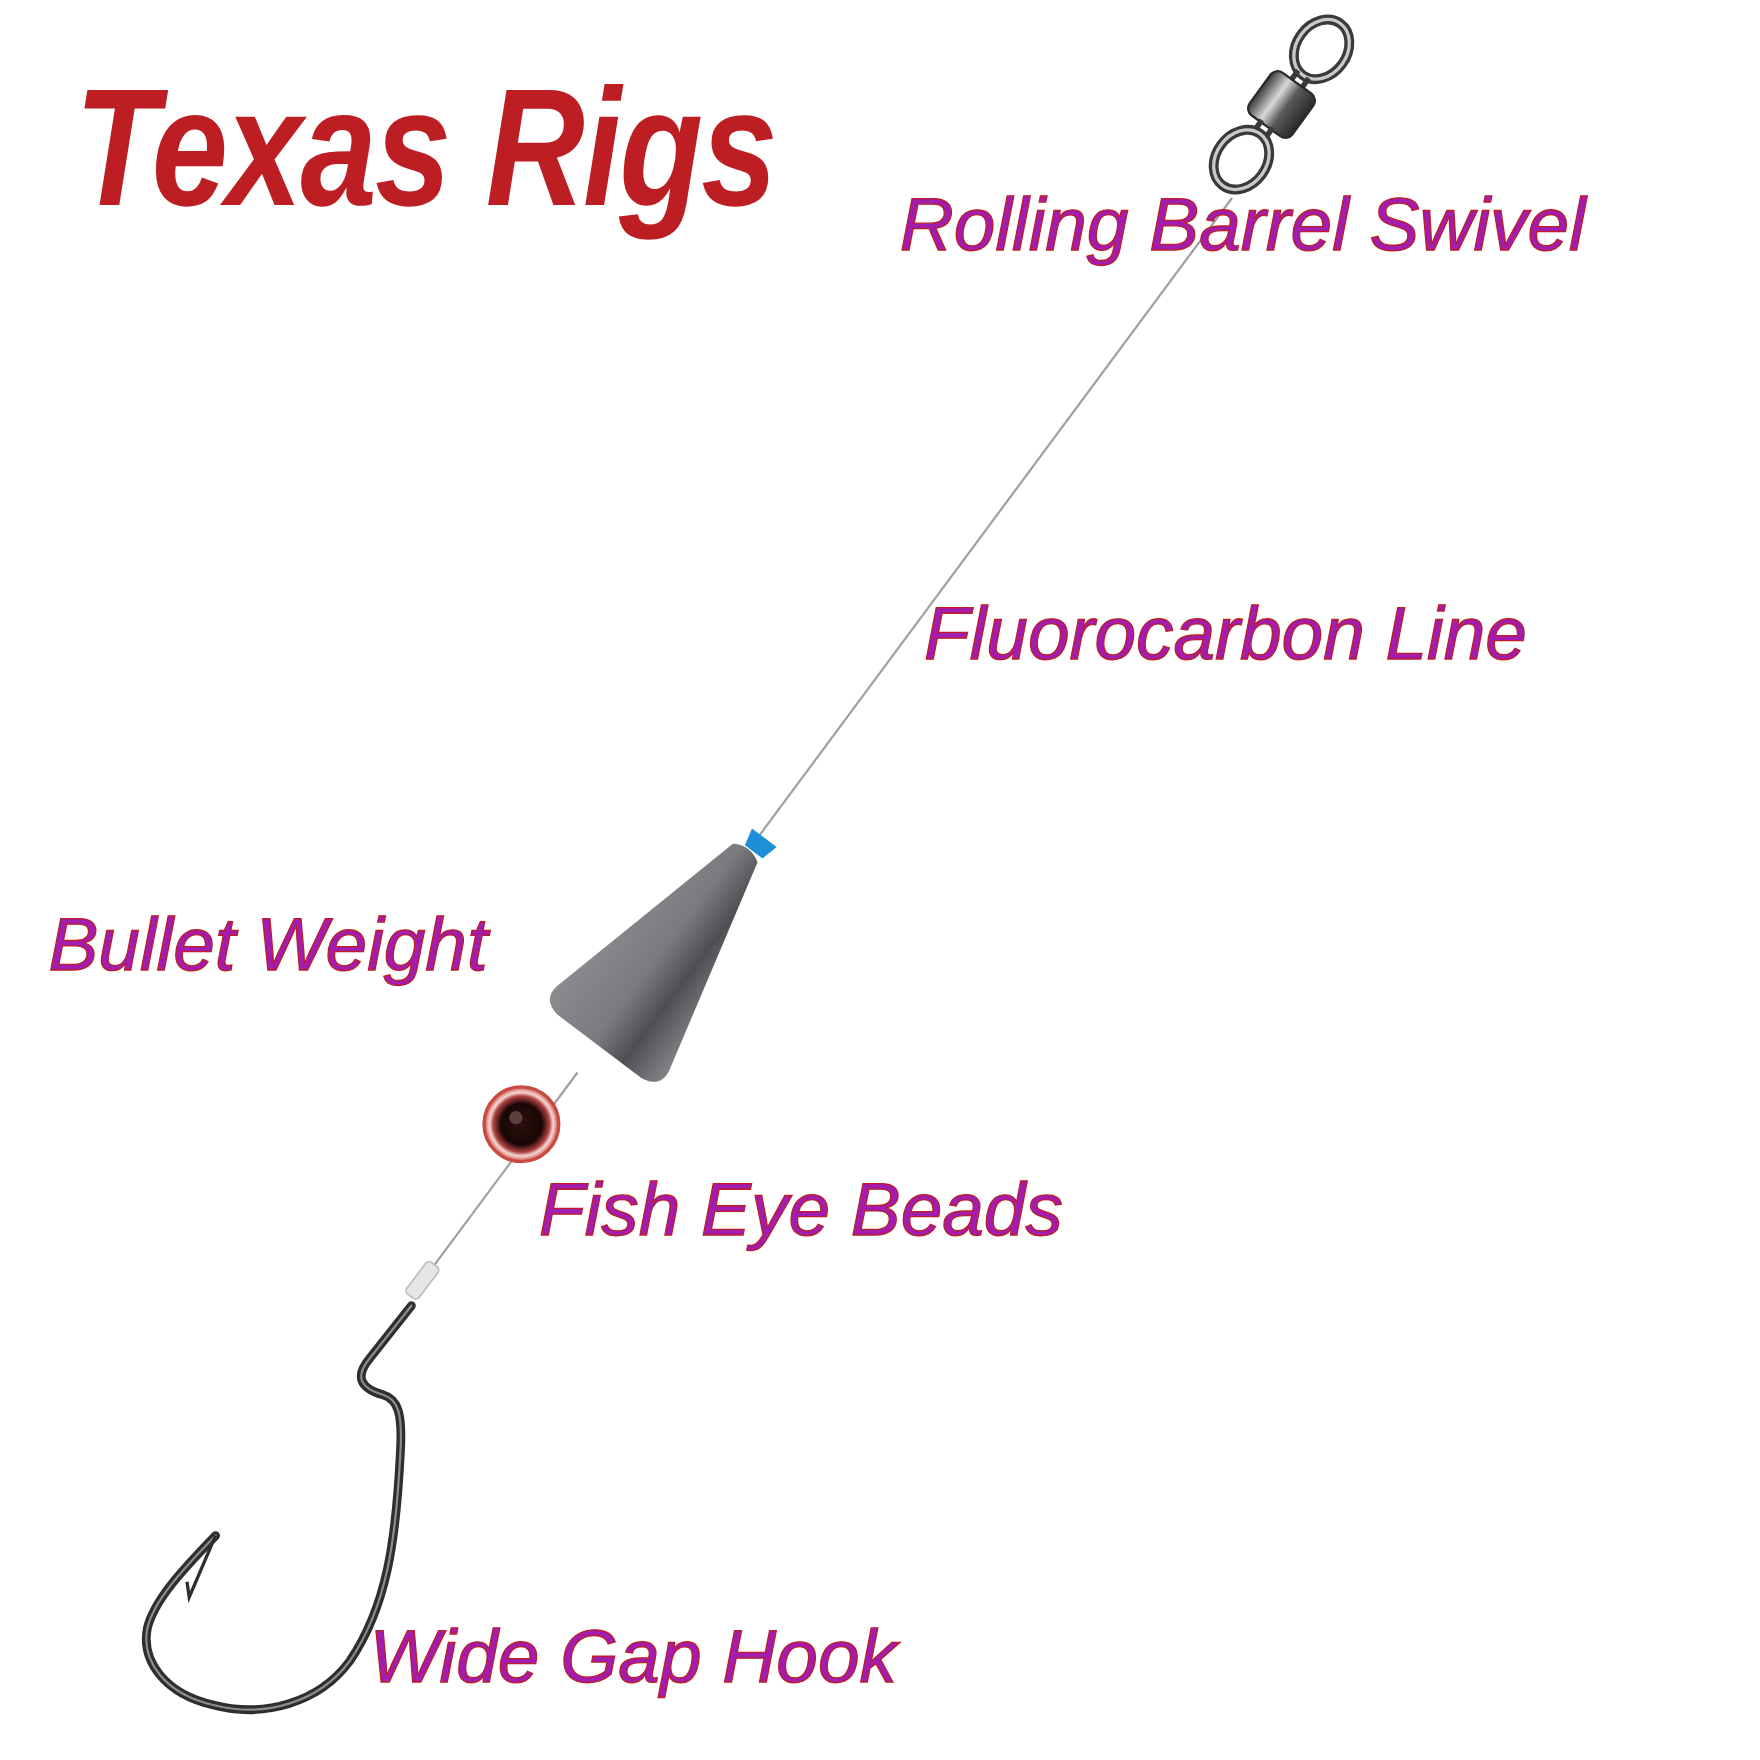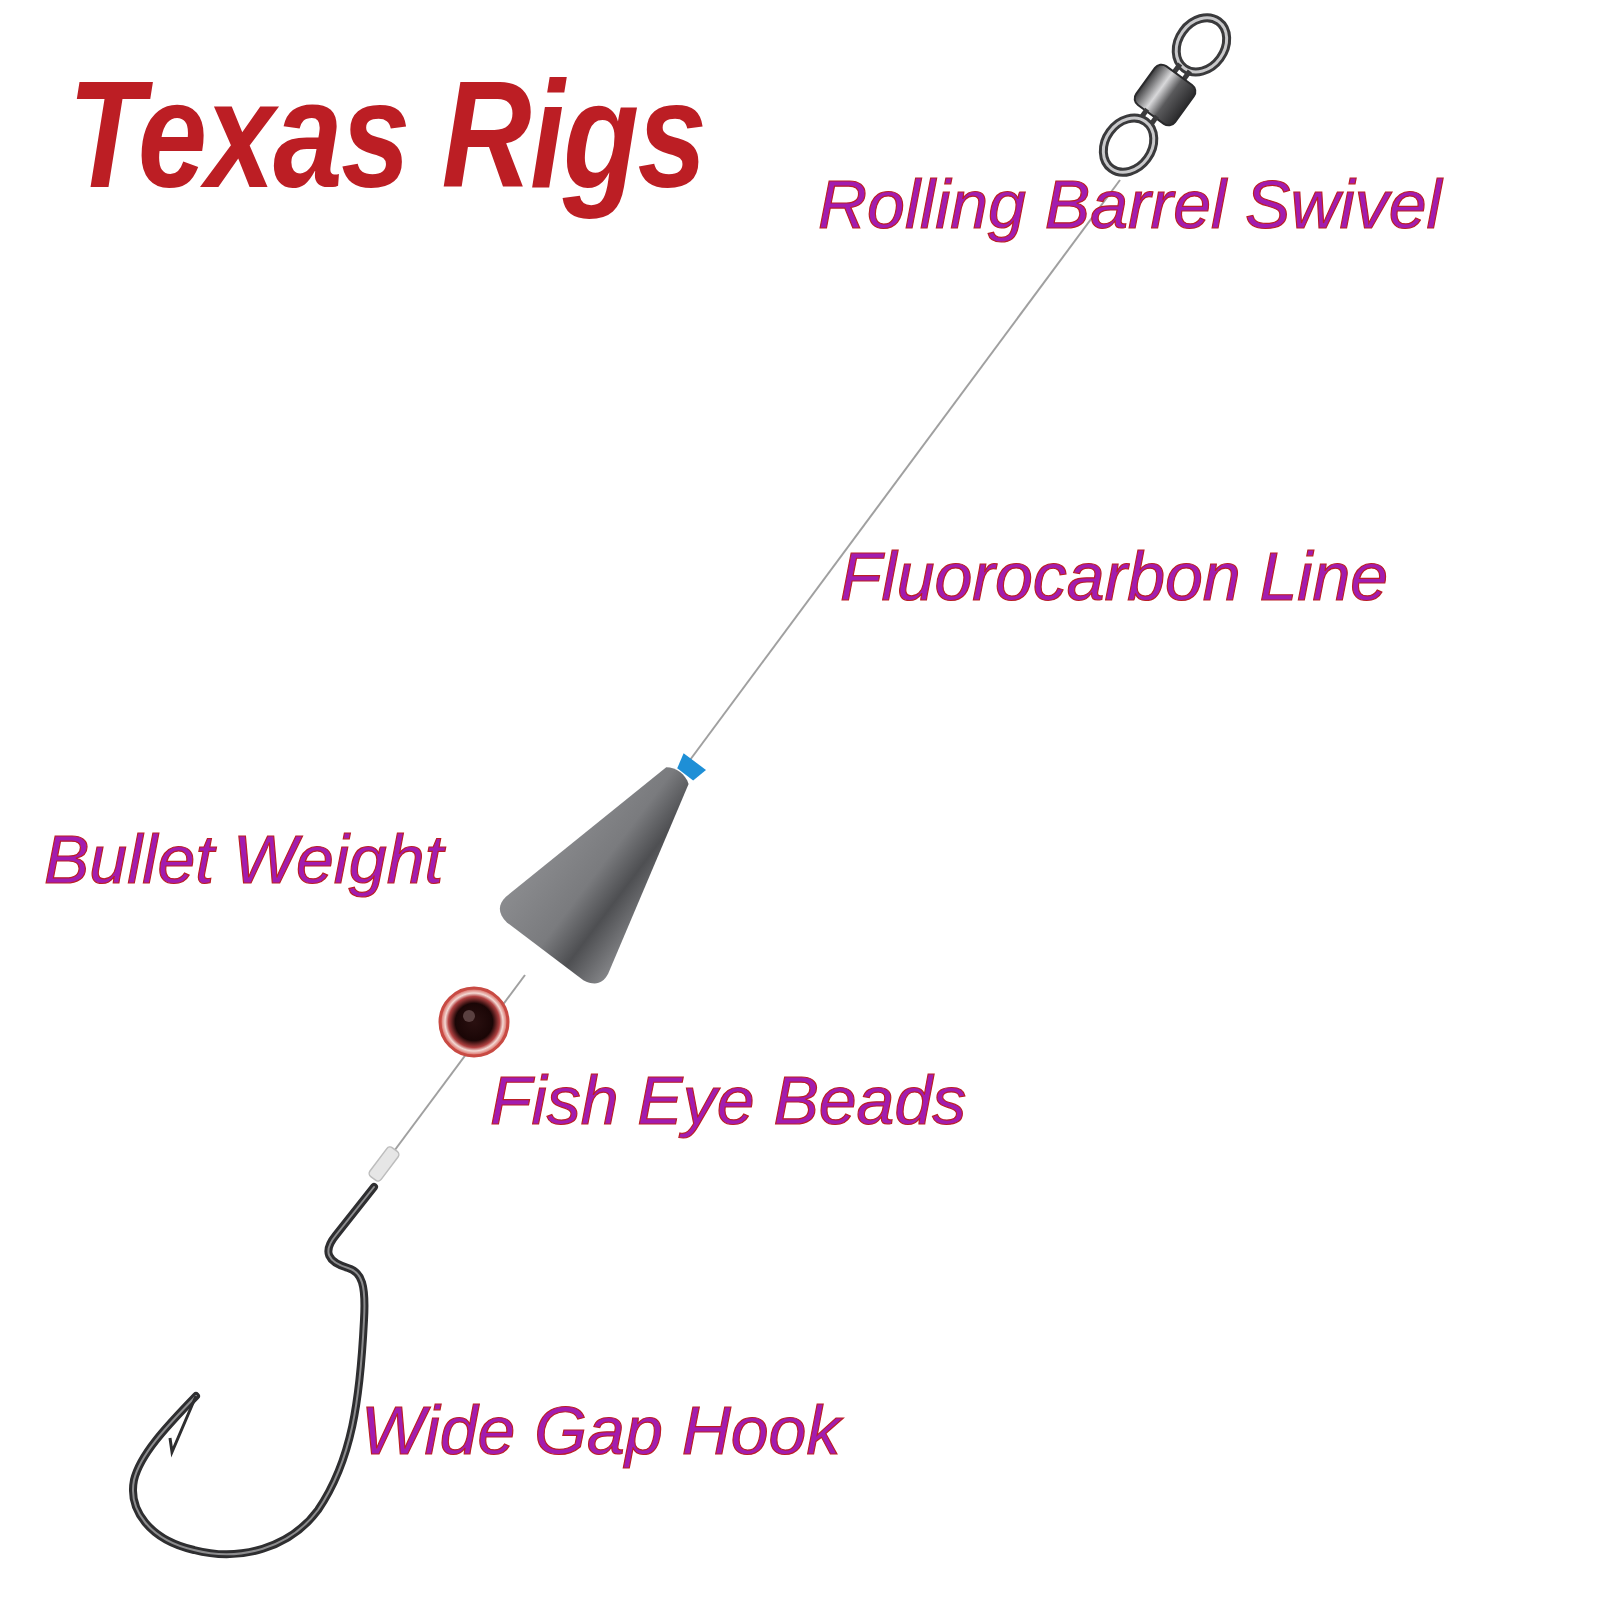--- a/index.html
+++ b/index.html
@@ -88,13 +88,13 @@
              C360,1400 352,1460 318,1510 C290,1548 240,1562 194,1550 C150,1540 128,1510 134,1480
              C140,1455 165,1428 196,1396" fill="none" stroke="#8c8c8e" stroke-width="2" stroke-linecap="round"></path>
     <path d="M196,1396 L172,1452 L170,1438" fill="none" stroke="#2e2e30" stroke-width="3"></path>
   </g>
 </svg>
 
 <div class="label" style="left:818px; top:170px;">Rolling Barrel Swivel</div>
 <div class="label" style="left:840px; top:542px;text-align:center;">Fluorocarbon Line</div>
 <div class="label" style="left:44px; top:825px;">Bullet Weight</div>
 <div class="label" style="left:490px; top:1045px;margin-top:21px;">Fish Eye Beads</div>
-<div class="label" style="left:336px; top:1396px;margin-left:25px;">Wide Gap Hook</div>
+<div class="label" style="left:336px; top:1472px;">Wide Gap Hook</div>
 
 </body></html>

